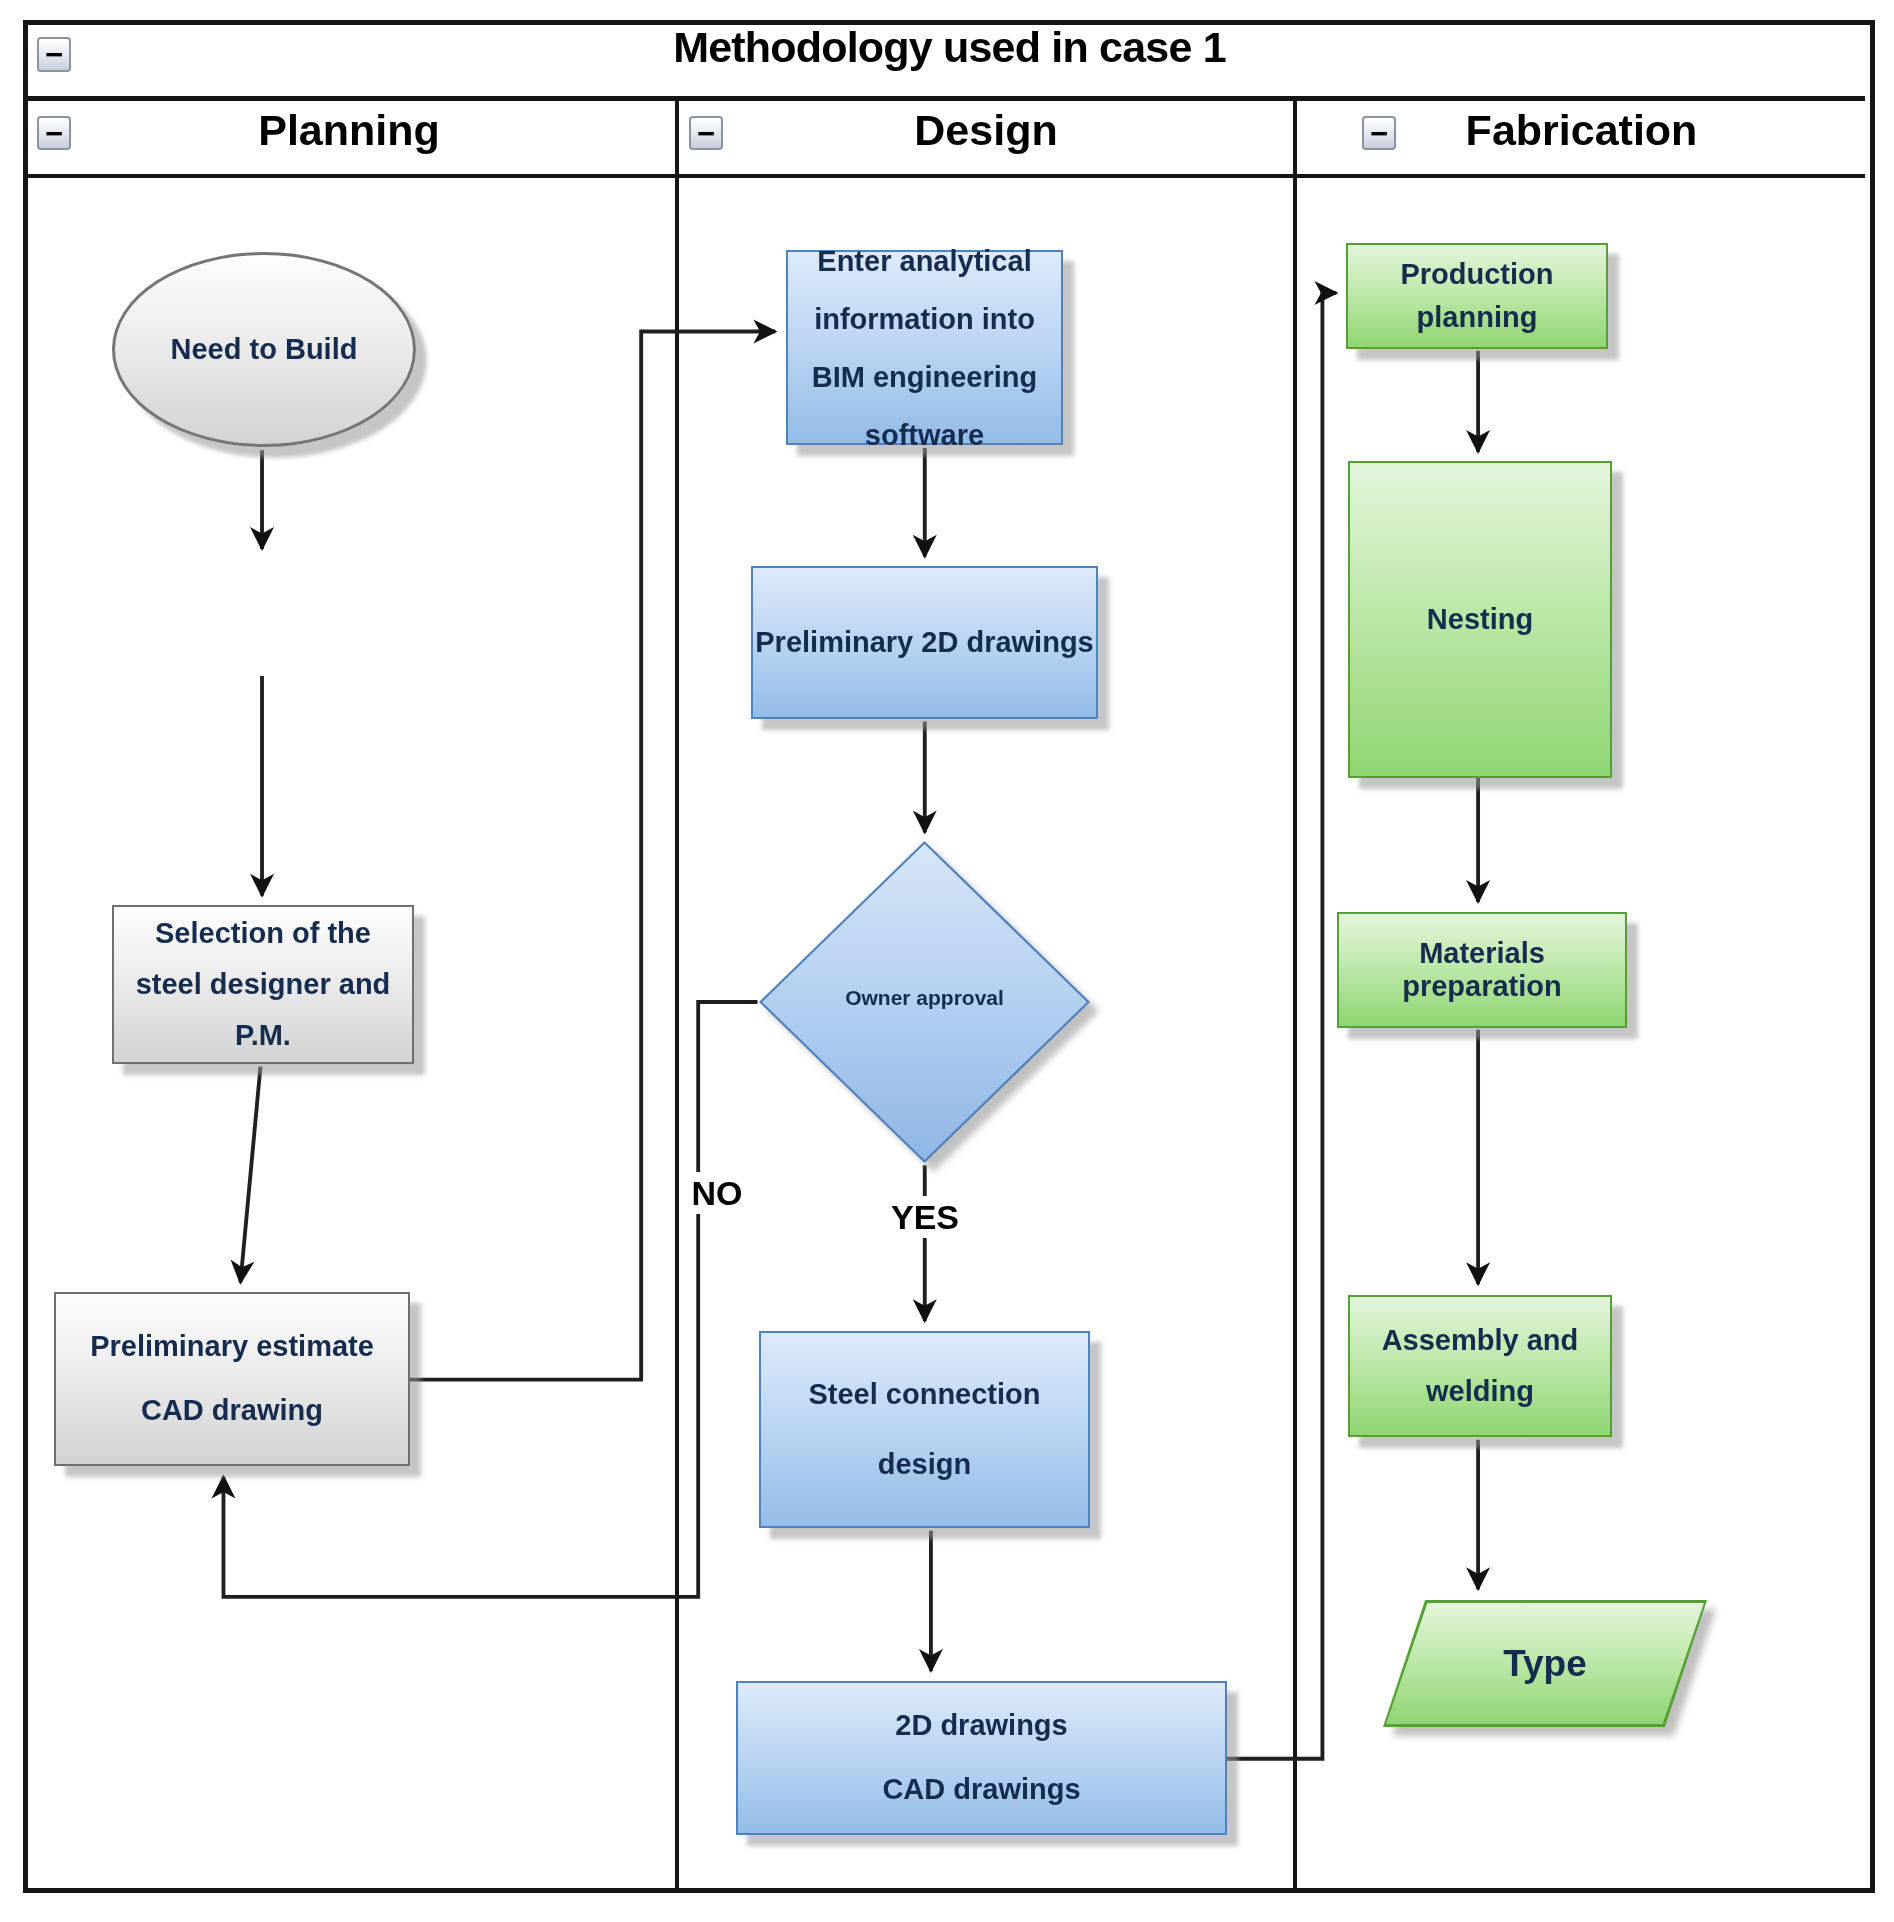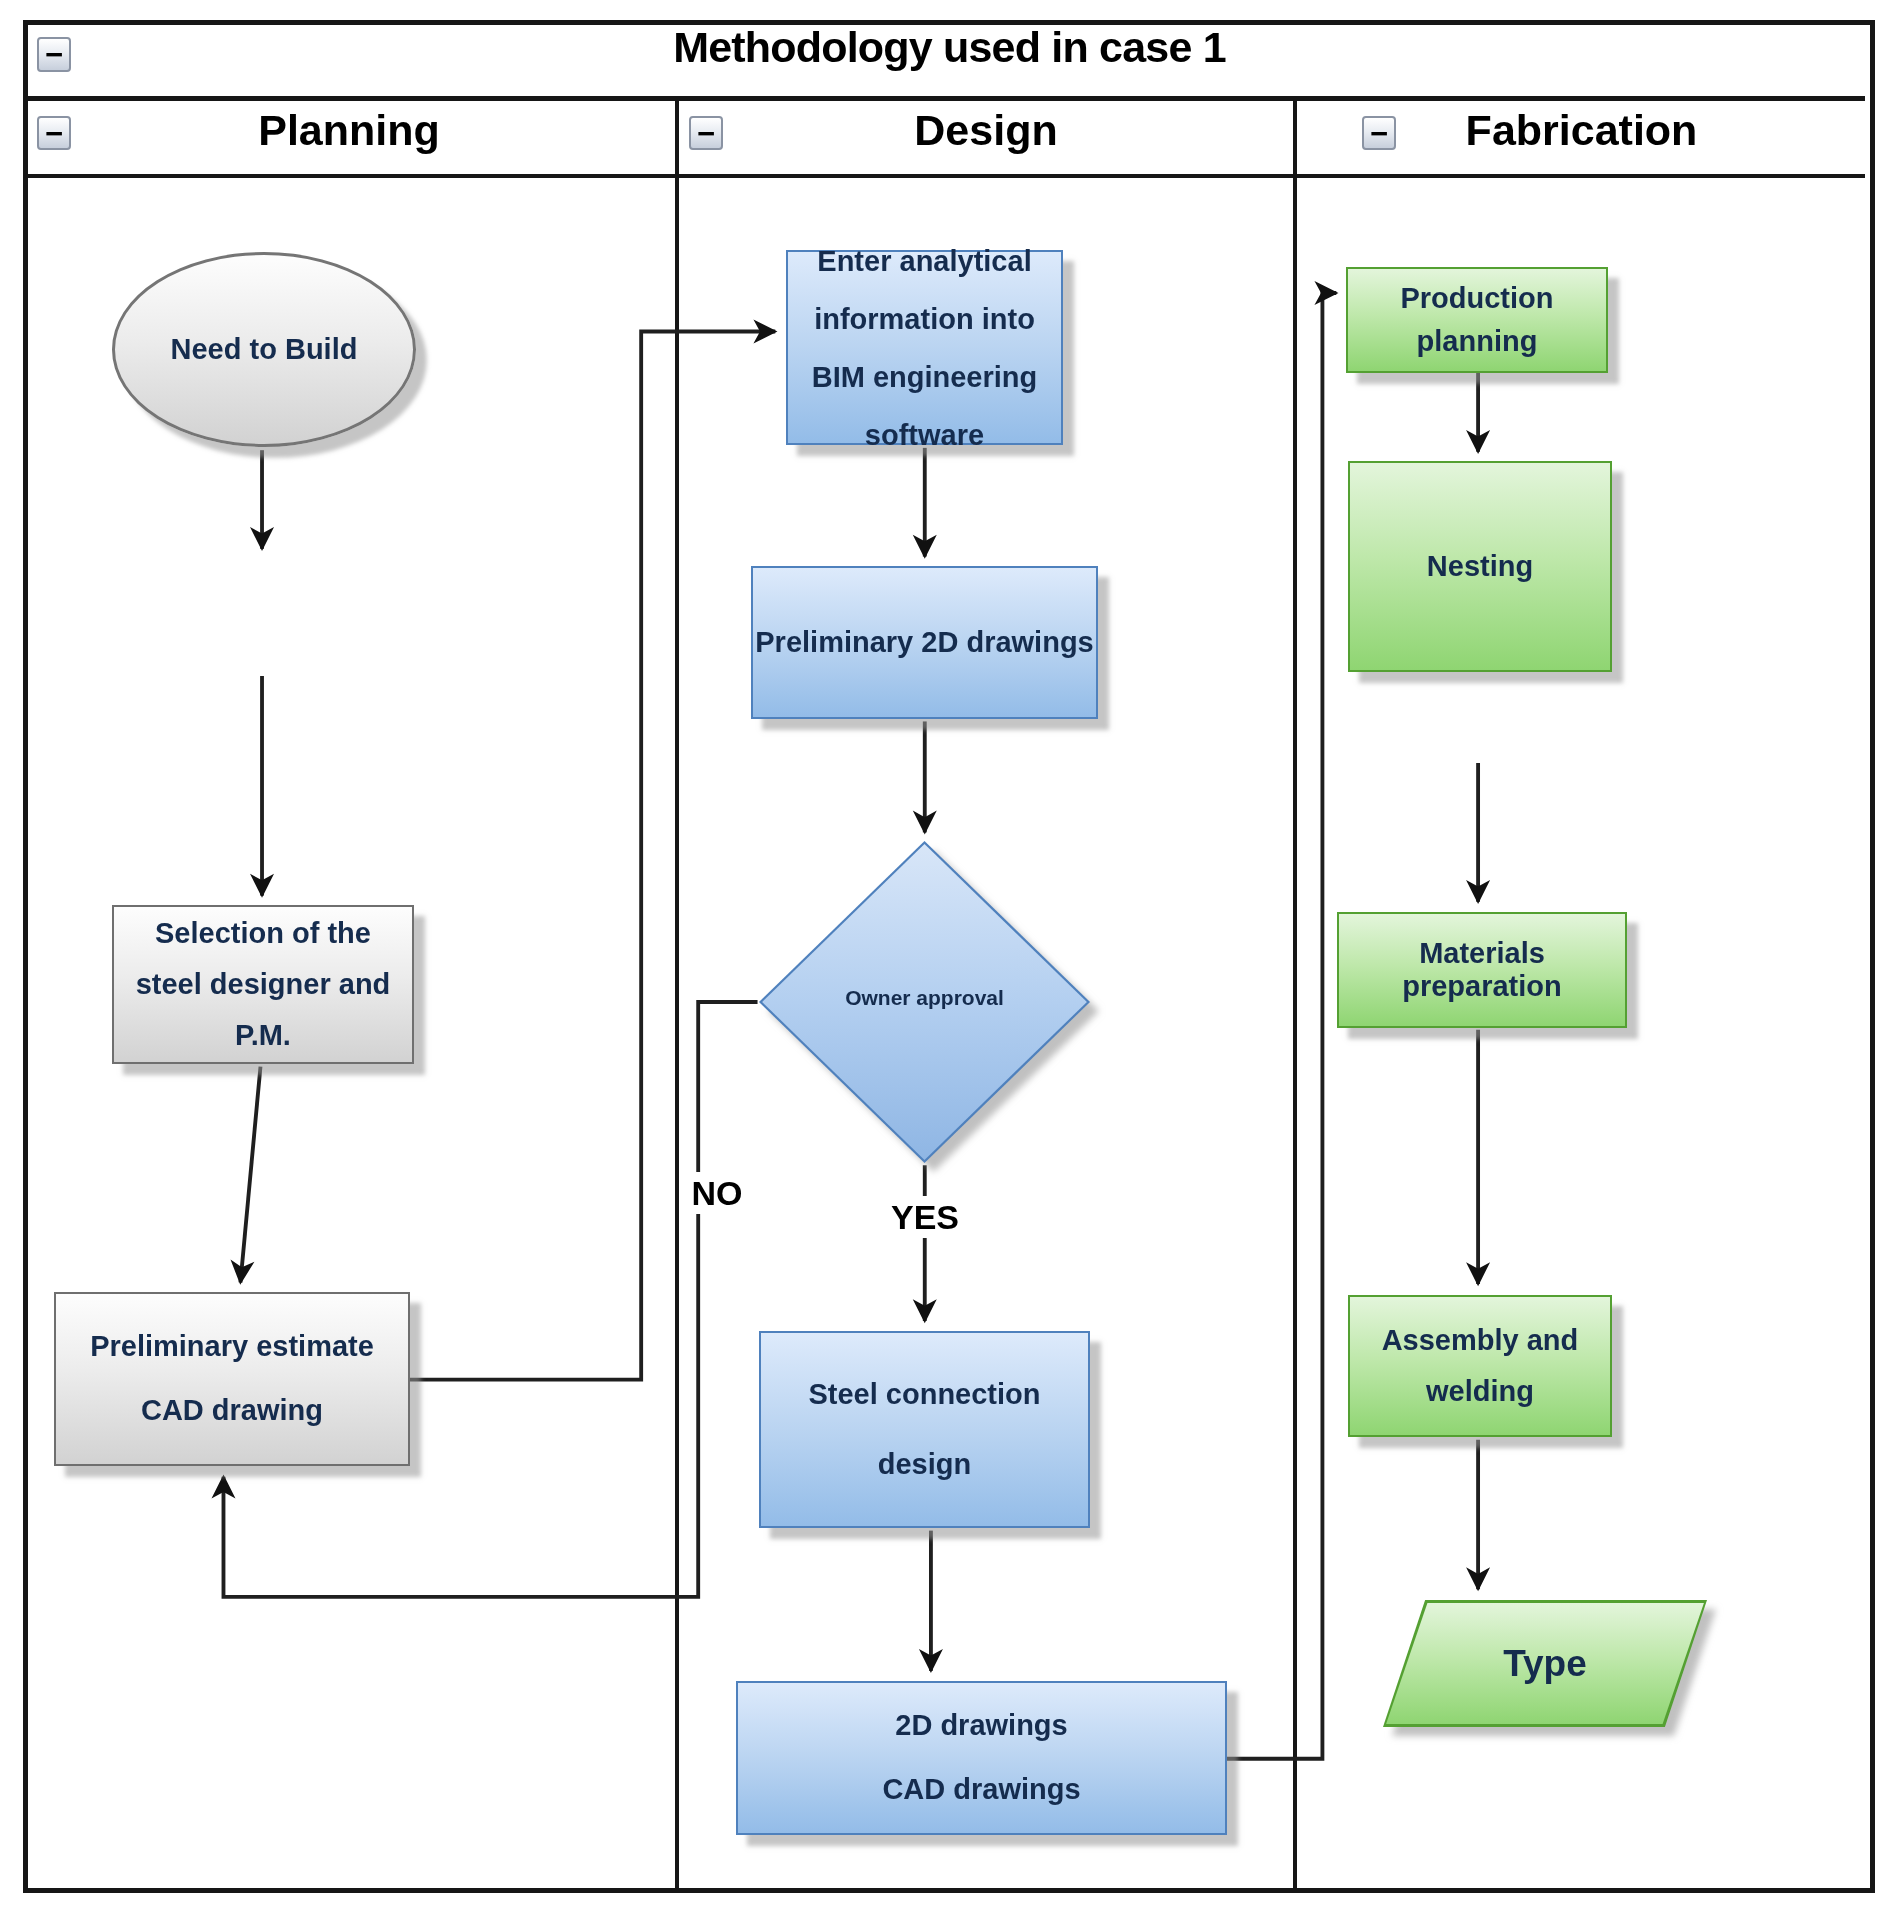--- a/index.html
+++ b/index.html
@@ -156,25 +156,25 @@
 
   <div class="abs node shape-blue lh24" style="left:759px;top:1331px;width:331px;height:197px;padding:0 31px;">
     <span>Steel connection design</span>
   </div>
 
   <div class="abs node shape-blue lh22 prewrap" style="left:736px;top:1681px;width:491px;height:154px;">
     <span class="prewrap">2D drawings
 CAD drawings</span>
   </div>
 
-  <div class="abs node shape-green lh15" style="left:1346px;top:243px;width:262px;height:106px;padding:0 23px;margin-top:24px;">
+  <div class="abs node shape-green lh15" style="left:1346px;top:243px;width:262px;height:106px;padding:0 23px;">
     <span>Production planning</span>
   </div>
 
-  <div class="abs node shape-green" style="left:1348px;top:461px;width:264px;height:211px;">
+  <div class="abs node shape-green" style="left:1348px;top:461px;width:264px;height:317px;">
     <span>Nesting</span>
   </div>
 
   <div class="abs node shape-green" style="left:1337px;top:912px;width:290px;height:116px;">
     <span>Materials preparation</span>
   </div>
 
   <div class="abs node shape-green lh17" style="left:1348px;top:1295px;width:264px;height:142px;padding:0 23px;">
     <span>Assembly and welding</span>
   </div>

